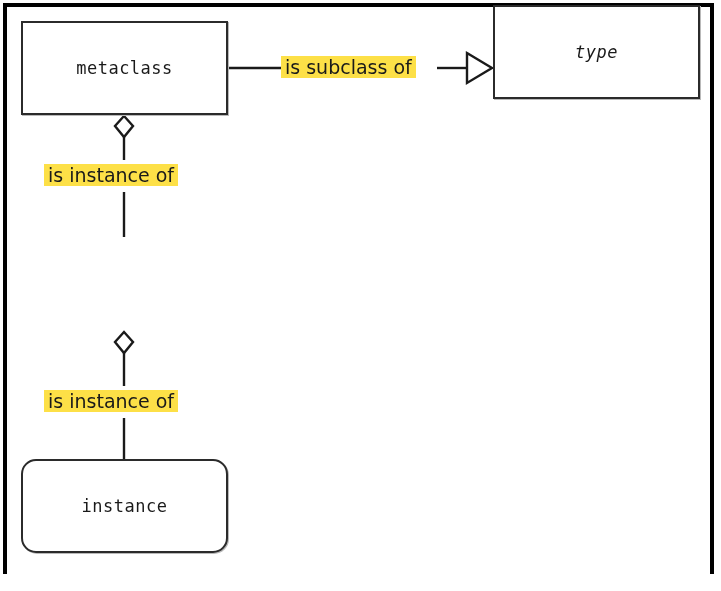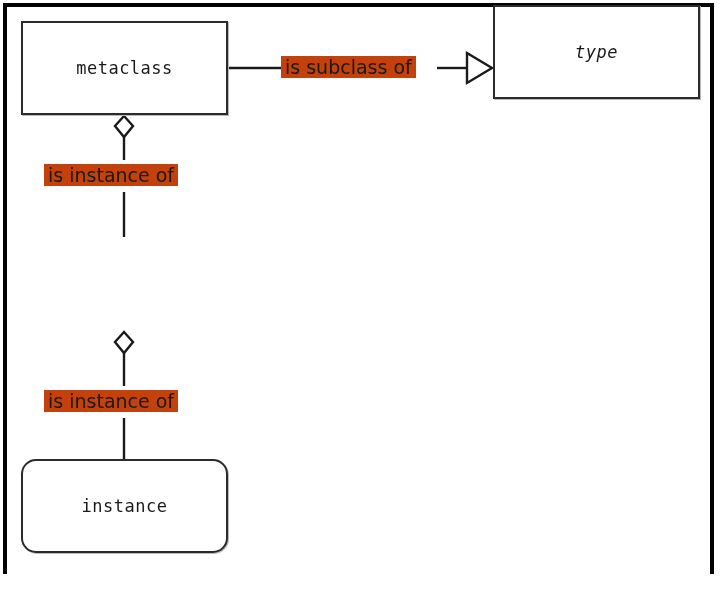--- a/index.html
+++ b/index.html
@@ -51,21 +51,21 @@
     letter-spacing: 0.5px;
     white-space: nowrap;
     user-select: none;
   }
   .edge-label {
     position: absolute;
     font-family: "DejaVu Sans", sans-serif;
     font-size: 19px;
     color: #1a1a1a;
     white-space: nowrap;
-    background: #c2410c;
+    background: #fde047;
     padding: 0 4px;
     user-select: none;
   }
   #node-metaclass { left: 21px; top: 21px; width: 207px; height: 94px; }
   #node-type      { left: 493px; top: 5px; width: 207px; height: 94px; font-style: italic; }
   #node-class     { left: 21px; top: 237px; width: 207px; height: 94px; }
   #node-instance  { left: 21px; top: 459px; width: 207px; height: 94px; border-radius: 15px; }
 
   #label-is-subclass-of { left: 281px; top: 56px; }
   #label-is-instance-of-1 { left: 44px; top: 164px; }

